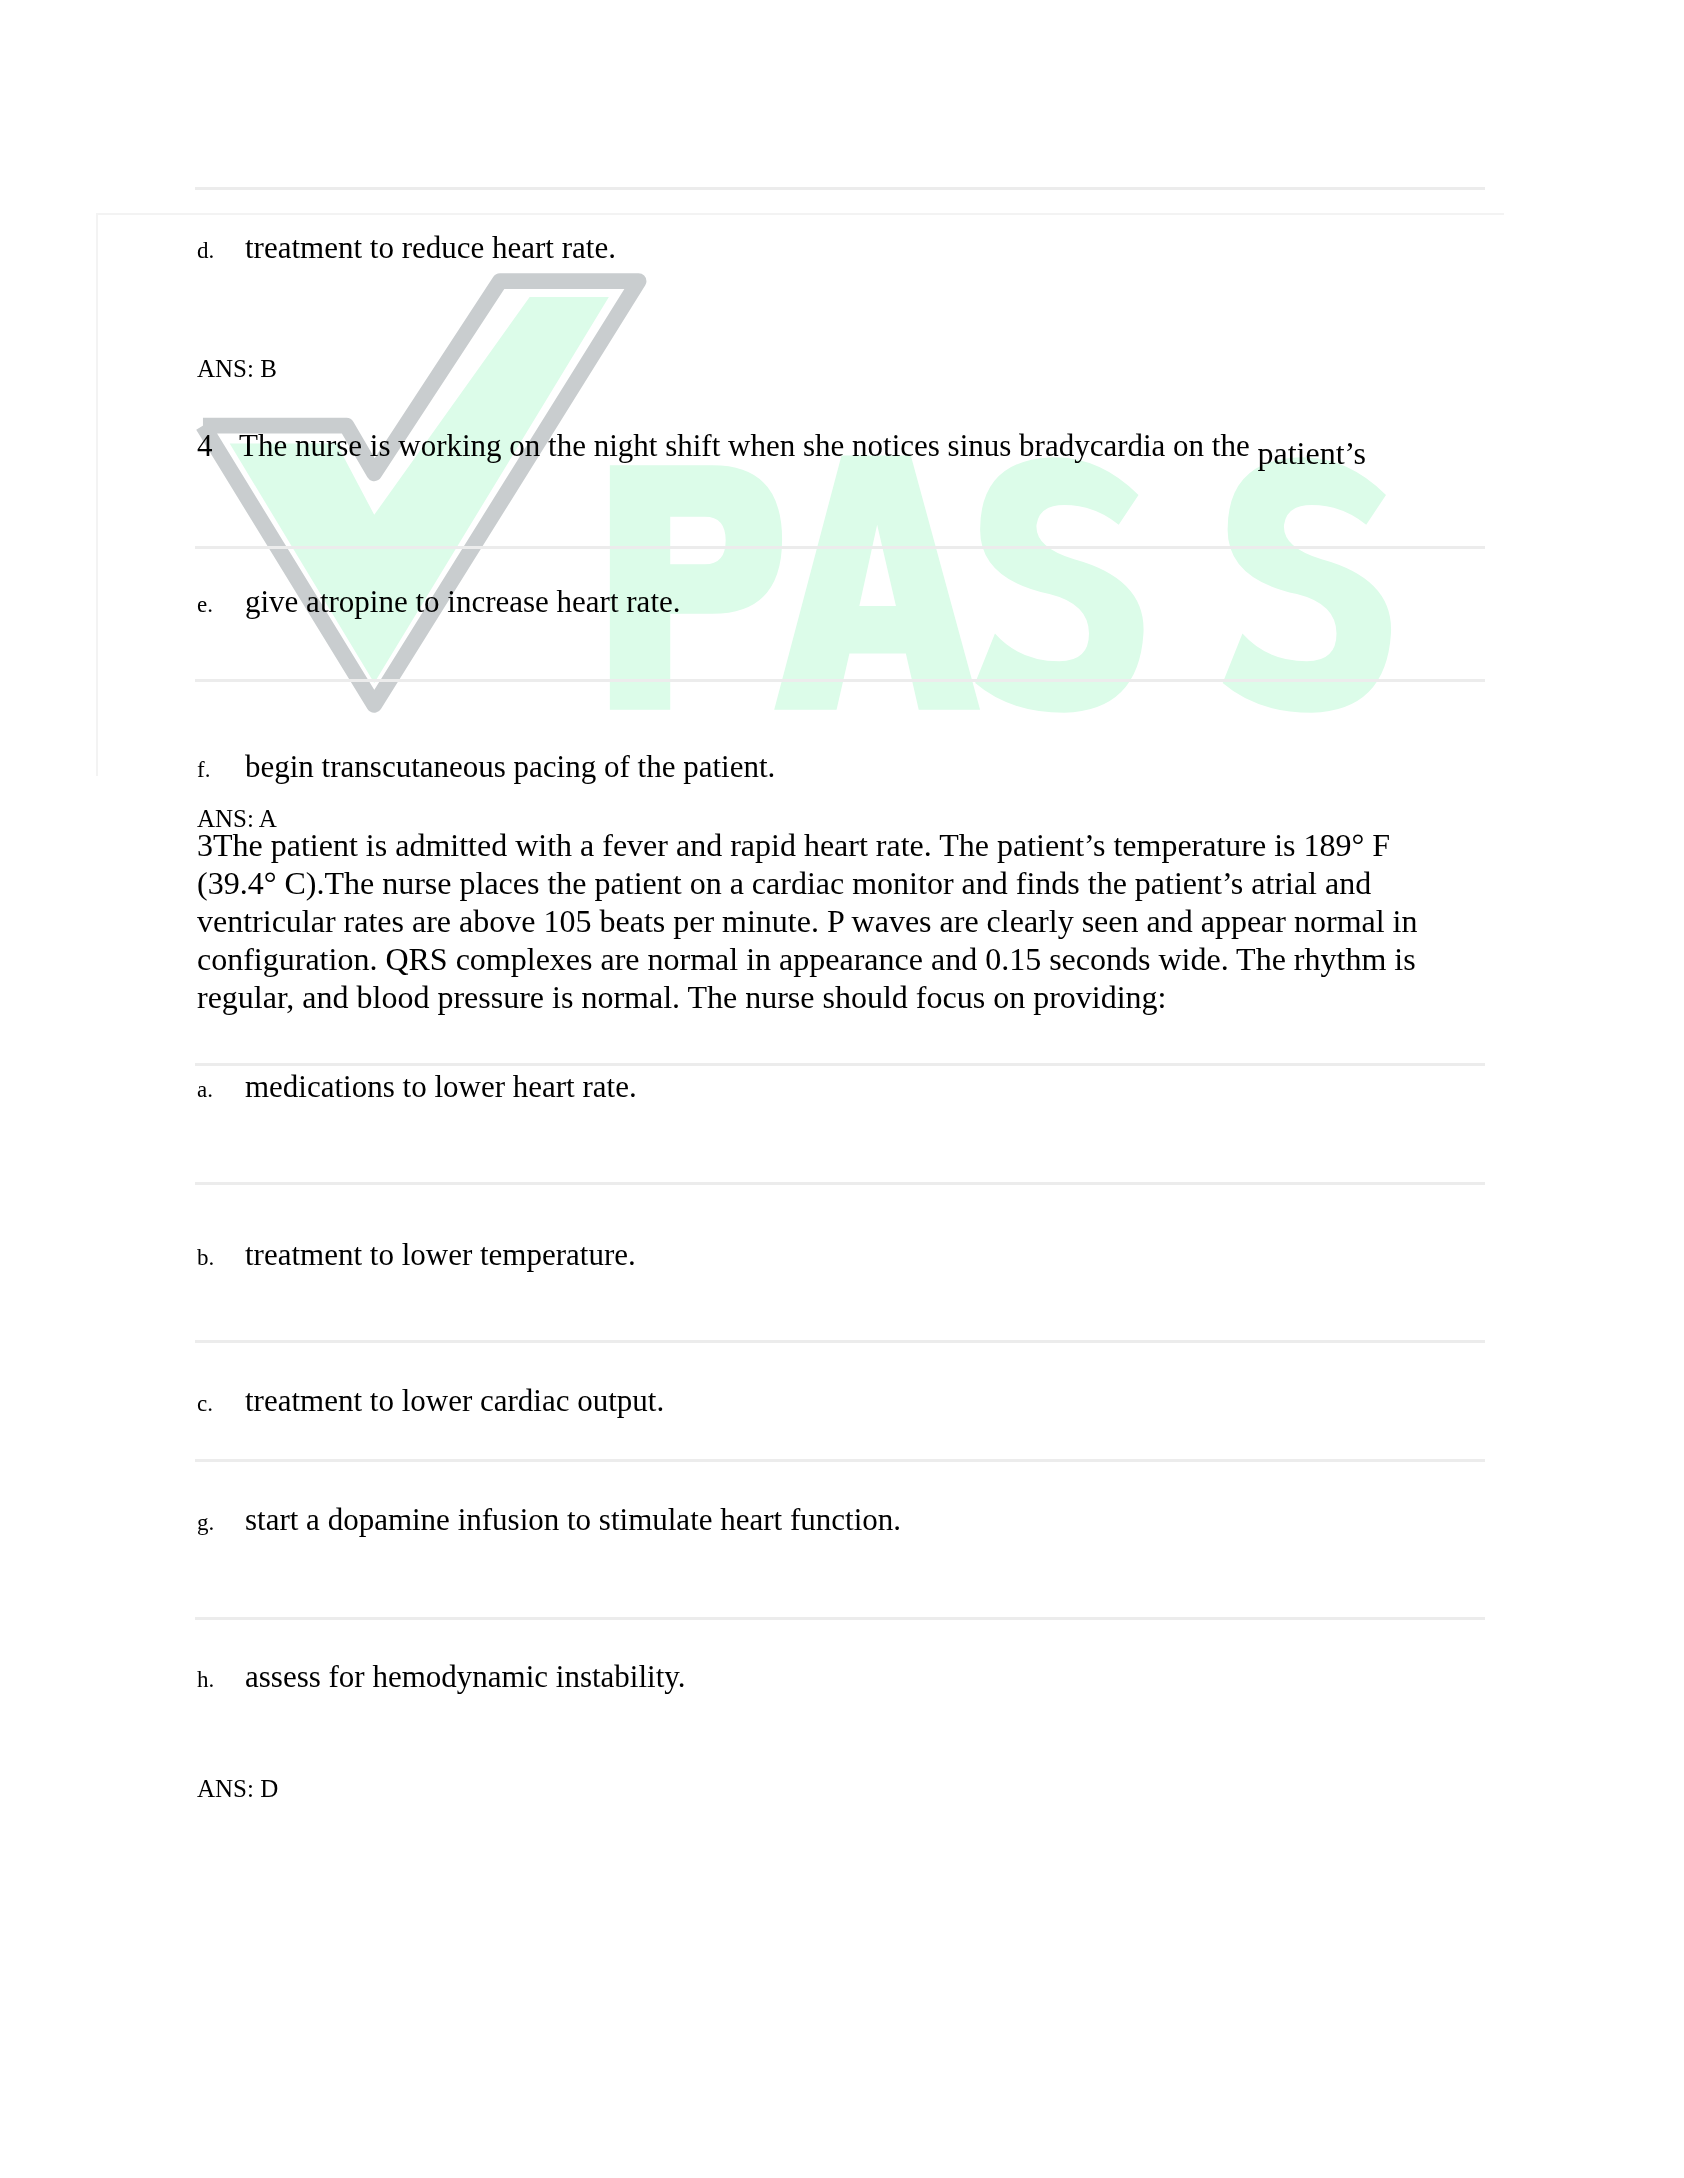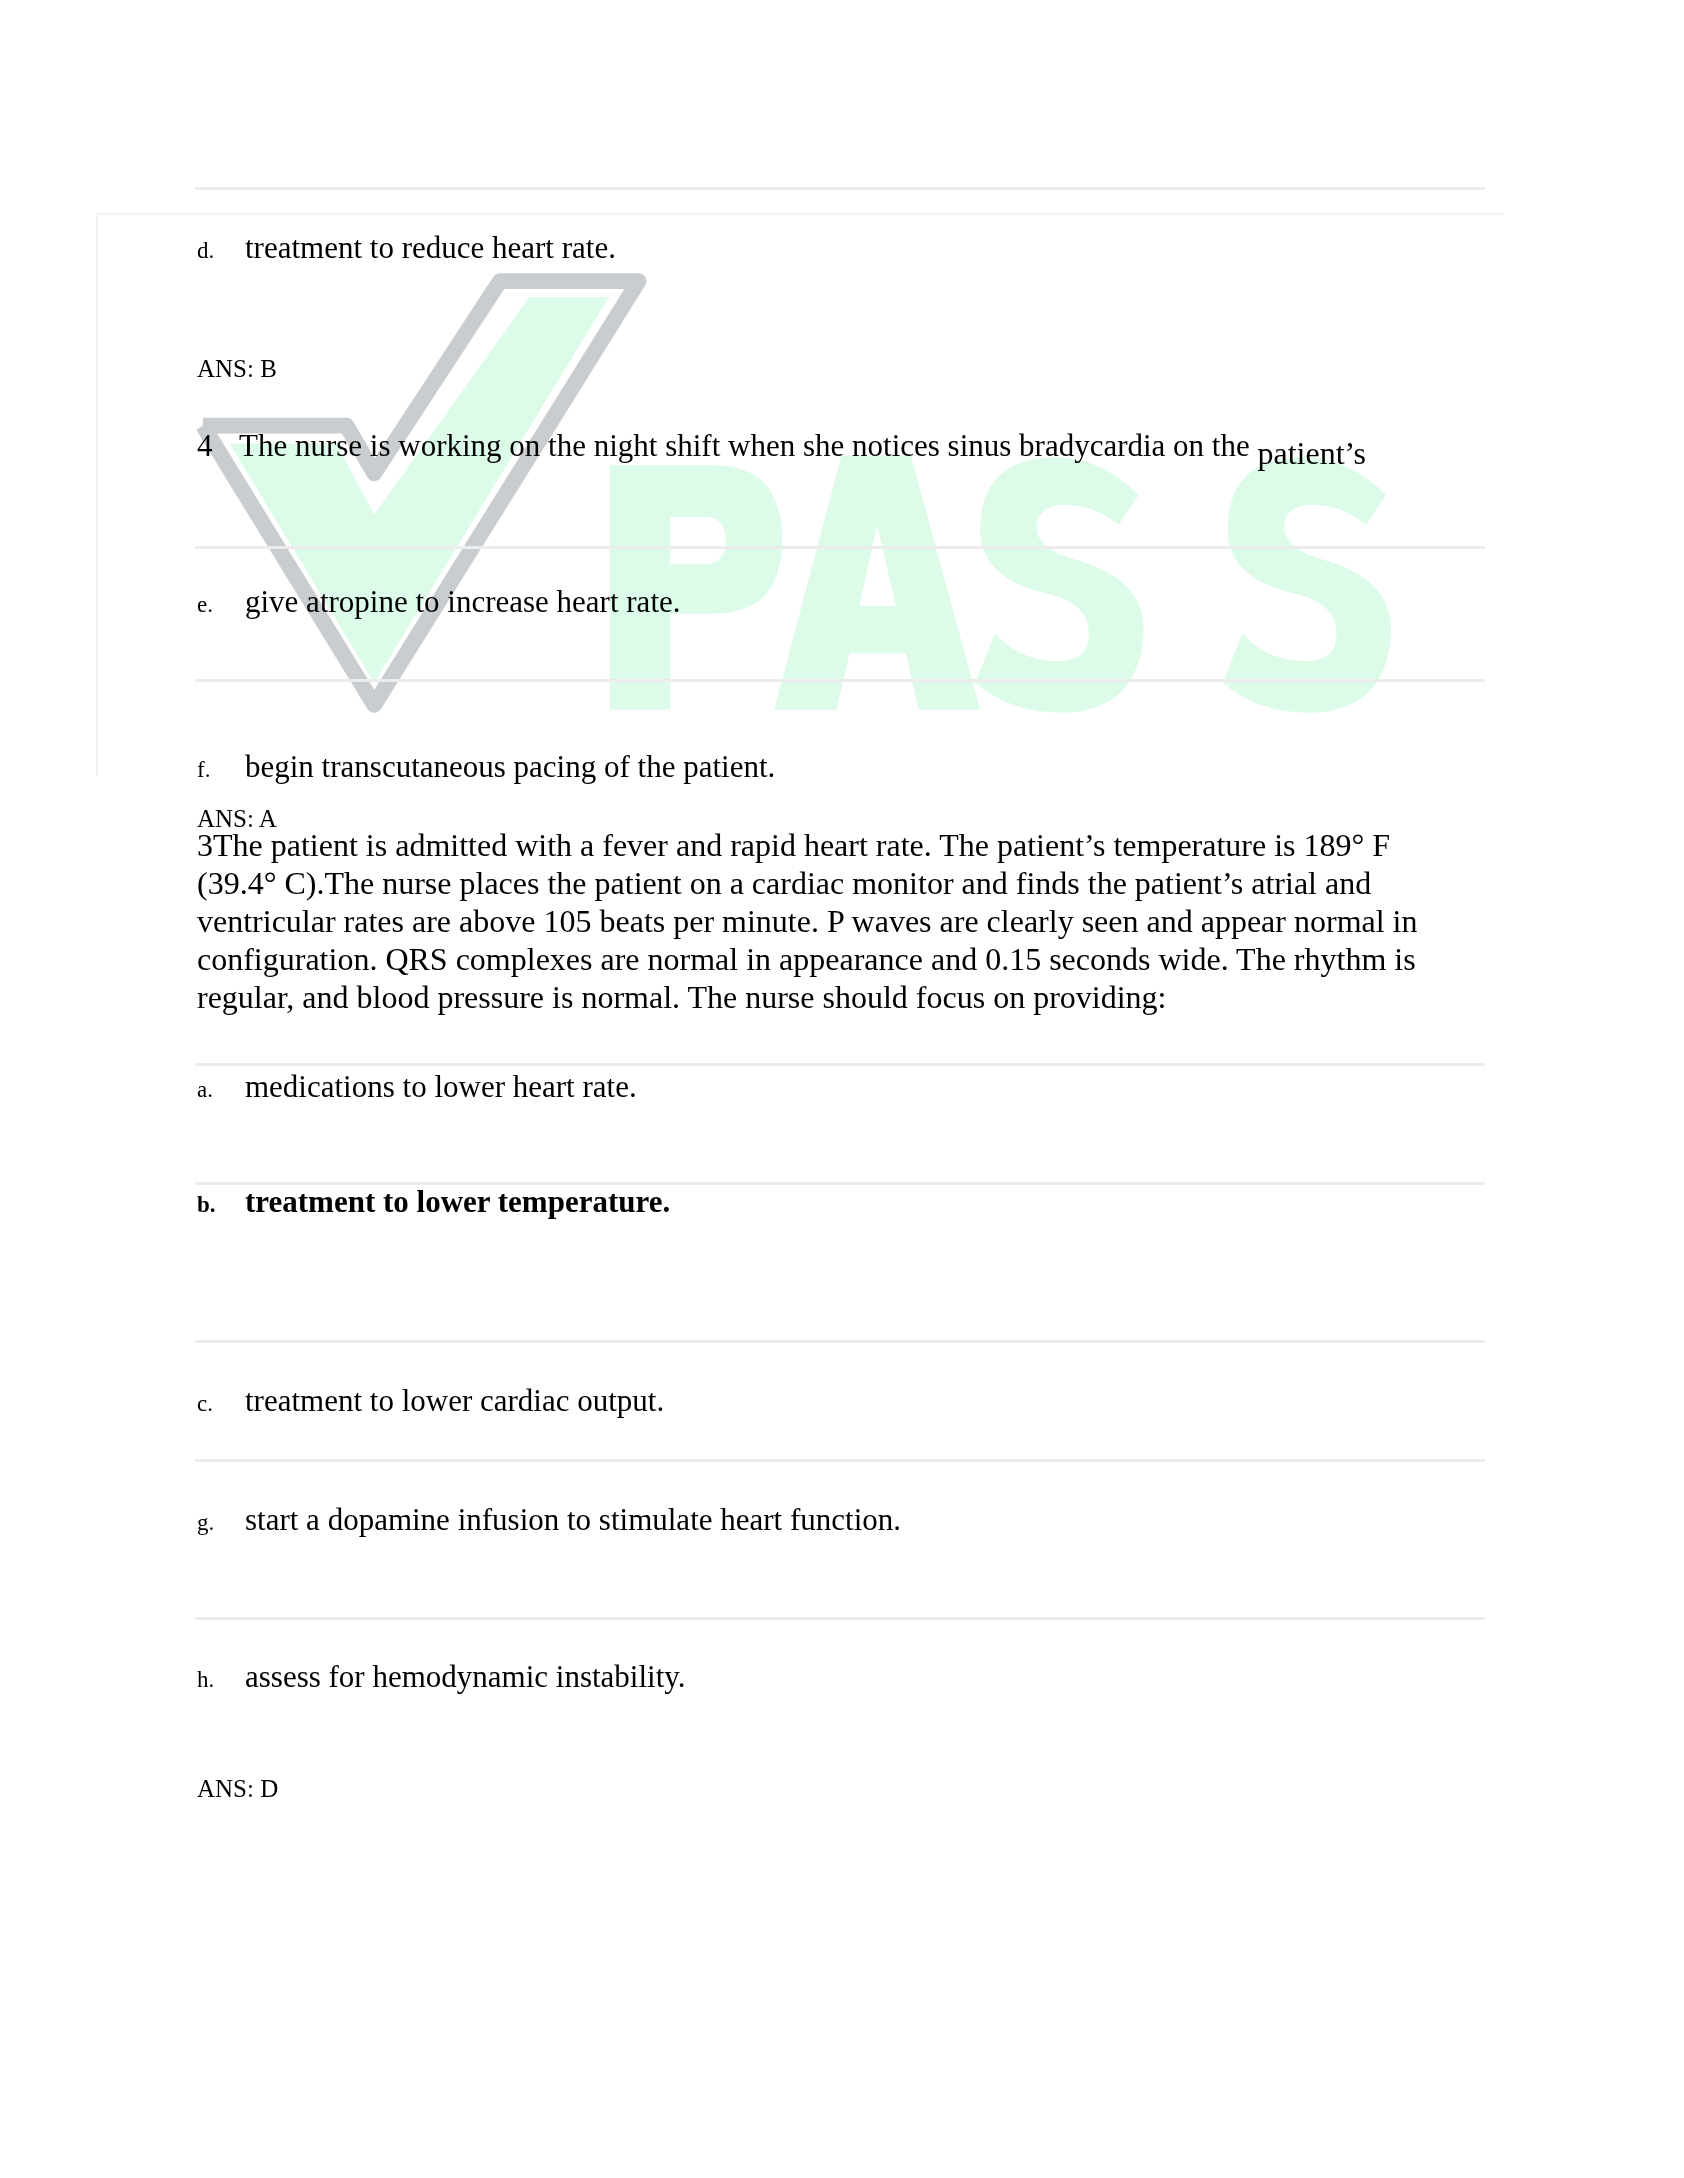--- a/index.html
+++ b/index.html
@@ -81,21 +81,21 @@
 </div>
 
 <div class="rule" style="left:195px; top:1063px; width:1290px;"></div>
 
 <div class="opt" style="top:1069px;">
   <span class="lbl">a.</span><span class="txt">medications to lower heart rate.</span>
 </div>
 
 <div class="rule" style="left:195px; top:1182px; width:1290px;"></div>
 
-<div class="opt" style="top:1184px;font-weight:bold;">
+<div class="opt" style="top:1237px;">
   <span class="lbl">b.</span><span class="txt">treatment to lower temperature.</span>
 </div>
 
 <div class="rule" style="left:195px; top:1340px; width:1290px;"></div>
 
 <div class="opt" style="top:1383px;">
   <span class="lbl">c.</span><span class="txt">treatment to lower cardiac output.</span>
 </div>
 
 <div class="rule" style="left:195px; top:1459px; width:1290px;"></div>

